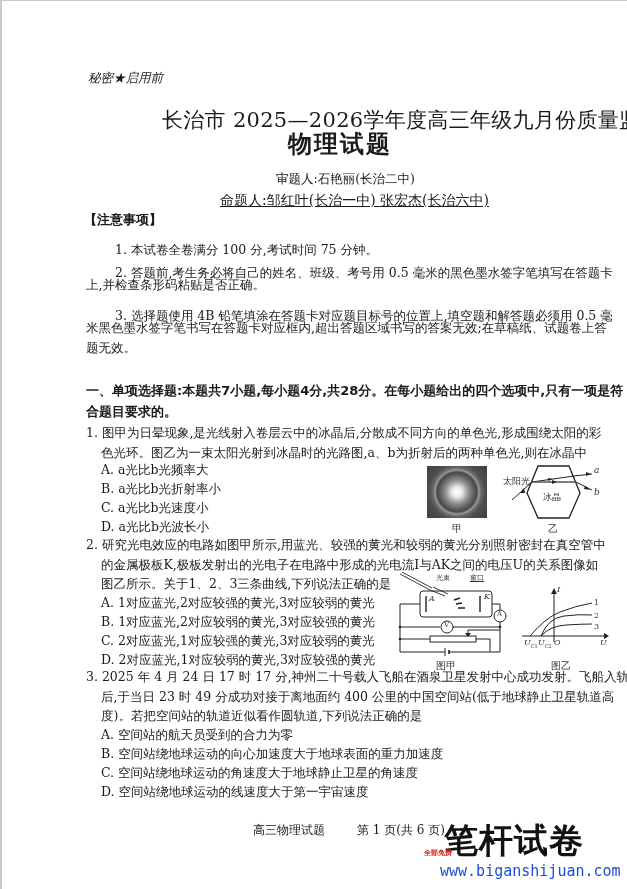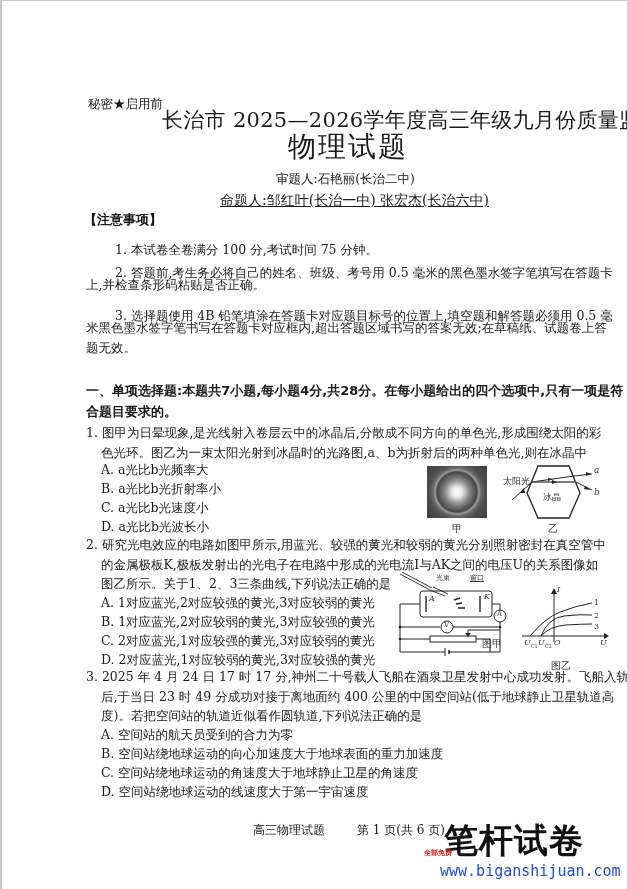--- a/index.html
+++ b/index.html
@@ -5,23 +5,23 @@
     html, body { margin: 0; padding: 0; }
     body {
       width: 627px; height: 889px; overflow: hidden; position: relative;
       background: #ffffff;
       font-family: "DejaVu Serif", "Liberation Serif", serif;
       color: #1a1a1a;
     }
     .frame-top { position: absolute; left: 0; top: 0; width: 627px; height: 1px; background: #c8c8c8; }
     .frame-left { position: absolute; left: 0; top: 0; width: 2px; height: 889px; background: #c8c8c8; }
     .abs { position: absolute; white-space: nowrap; }
-    .secret { left: 88px; top: 96px; font-size: 12.5px; }
+    .secret { left: 88px; top: 70px; font-size: 12.5px; font-style: italic; }
     .exam-title { left: 162px; top: 106px; font-size: 21px; letter-spacing: 0.3px; }
-    .subject-title { left: 288px; top: 128px; font-size: 28px; font-weight: normal; font-family: "DejaVu Sans", "Liberation Sans", sans-serif; letter-spacing: 2px; }
+    .subject-title { left: 288px; top: 128px; font-size: 24px; font-weight: bold; font-family: "DejaVu Sans", "Liberation Sans", sans-serif; letter-spacing: 2px; }
     .reviewer { left: 276px; top: 171px; font-size: 12.5px; }
     .authors { left: 220px; top: 192px; font-size: 14px; text-decoration: underline; }
     .notice-head { left: 84px; top: 211px; font-size: 13px; font-weight: bold; font-family: "DejaVu Sans", "Liberation Sans", sans-serif; }
     .p { font-size: 12.5px; line-height: 20px; }
     .indent { left: 115px; margin-top: 8px; }
     .flush { left: 86px; }
     .section { left: 86px; font-size: 13px; font-weight: bold; font-family: "DejaVu Sans", "Liberation Sans", sans-serif; }
     .q { left: 86px; font-size: 12.5px; }
     .q-cont { left: 101px; font-size: 12.5px; }
     .opt { left: 101px; font-size: 12.5px; }
@@ -125,21 +125,21 @@
   <circle cx="10" cy="55" r="1.3" fill="#222"></circle>
   <circle cx="10" cy="67" r="1.3" fill="#222"></circle>
   <circle cx="110" cy="55" r="1.3" fill="#222"></circle>
 </svg>
 <div class="fig-cap" style="left:436px; top:573px; font-size:7px;">光束</div>
 <div class="fig-cap" style="left:470px; top:573px; font-size:7px;text-decoration:underline;">窗口</div>
 <div class="fig-cap it" style="left:429px; top:594px; font-size:8px;">A</div>
 <div class="fig-cap it" style="left:484px; top:592px; font-size:8px;">K</div>
 <div class="fig-cap" style="left:444px; top:621px; font-size:7px;">V</div>
 <div class="fig-cap" style="left:497px; top:610px; font-size:7px;">A</div>
-<div class="fig-cap" style="left:436px; top:637px;margin-left:46px;">图甲</div>
+<div class="fig-cap" style="left:436px; top:659px;">图甲</div>
 
 <svg class="fig" style="left:520px; top:586px;" width="90" height="60" viewBox="0 0 90 60">
   <line x1="2" y1="50" x2="84" y2="50" stroke="#222" stroke-width="1"></line>
   <polygon points="84,47 89,50 84,53" fill="#222"></polygon>
   <line x1="34" y1="56" x2="34" y2="6" stroke="#222" stroke-width="1"></line>
   <polygon points="31,8 34,2 37,8" fill="#222"></polygon>
   <path d="M10 50 Q 25 32 40 26 T 72 17" fill="none" stroke="#222" stroke-width="1"></path>
   <path d="M21 50 Q 28 32 44 30 T 72 29" fill="none" stroke="#222" stroke-width="1"></path>
   <path d="M21 50 Q 30 40 46 39 T 72 38" fill="none" stroke="#222" stroke-width="1"></path>
 </svg>

